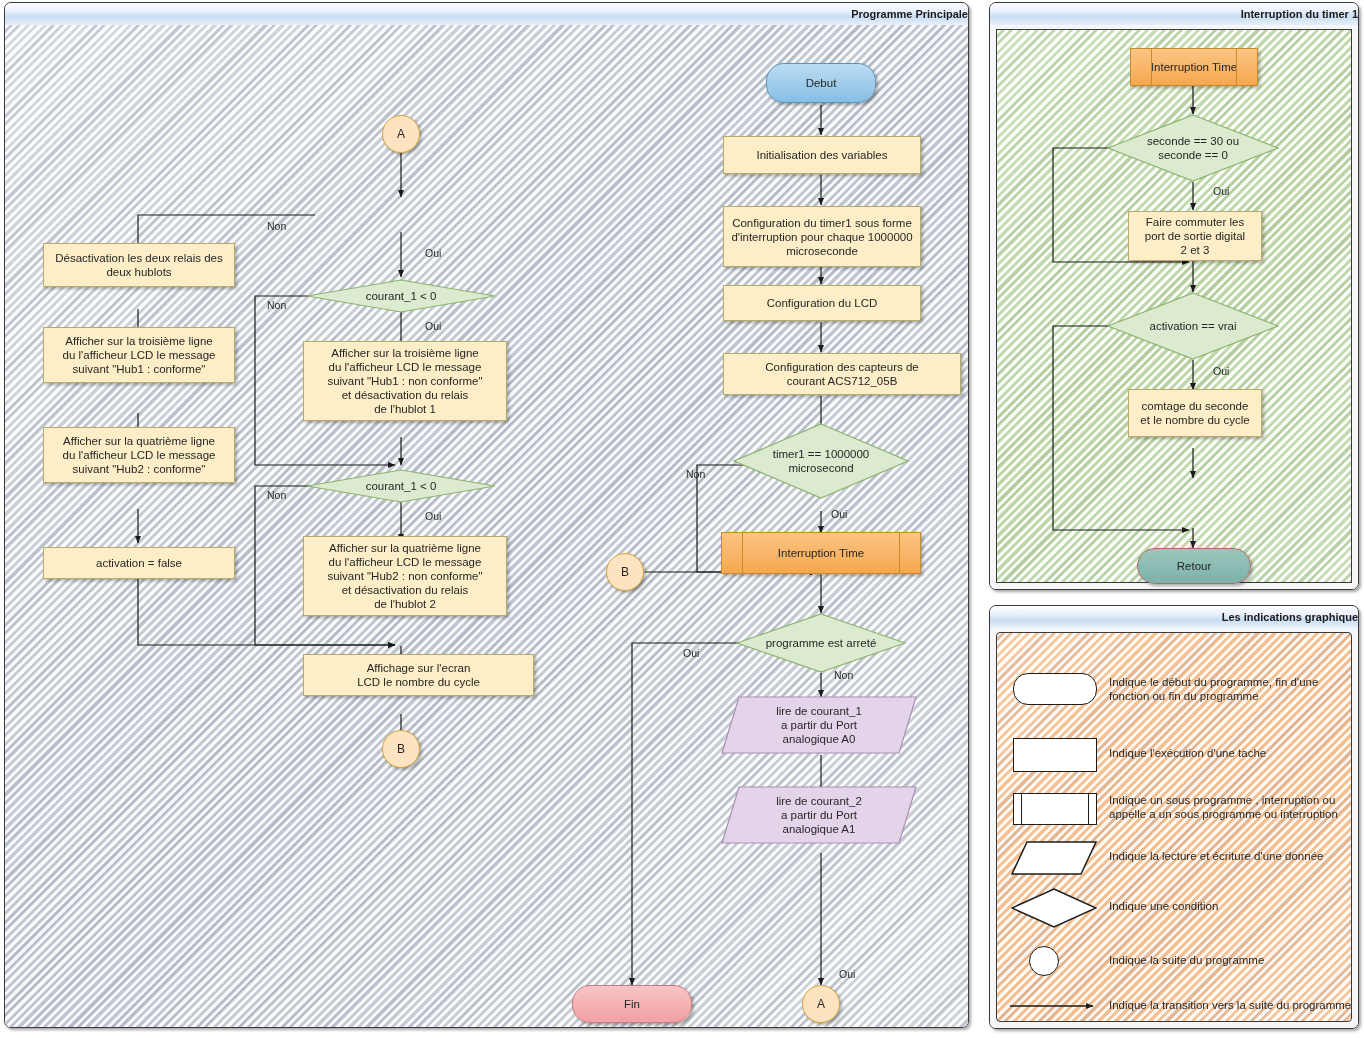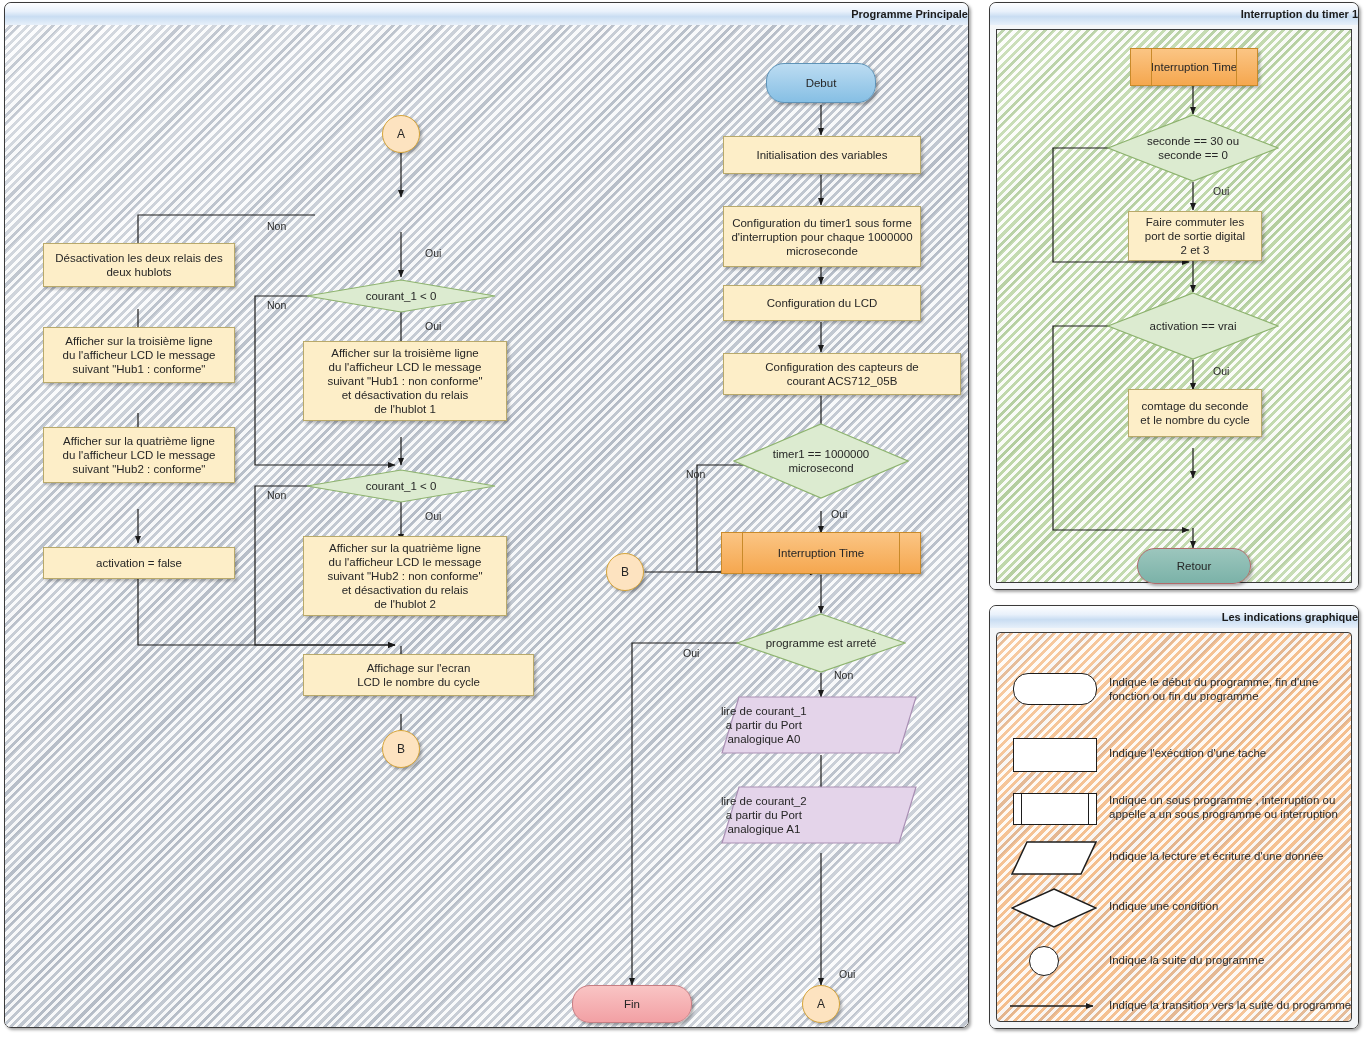--- a/index.html
+++ b/index.html
@@ -57,21 +57,21 @@
         box-shadow:2px 2px 3px rgba(0,0,0,.28);}
   .subrt:before,.subrt:after{content:"";position:absolute;top:0;bottom:0;width:0;
         border-left:1px solid #c98a2a;}
   .subrt:before{left:20px;} .subrt:after{right:20px;}
 
   .deci{position:absolute;display:flex;align-items:center;justify-content:center;}
   .deci svg{position:absolute;left:0;top:0;}
   .deci .dtext{position:relative;z-index:2;text-align:center;font-size:11.5px;
         line-height:14px;color:#262626;white-space:pre-line;}
 
-  .para{position:absolute;display:flex;align-items:center;}
+  .para{position:absolute;display:flex;align-items:center;justify-content:center;}
   .para svg{position:absolute;left:0;top:0;}
   .para .ptext{position:relative;z-index:2;text-align:center;font-size:11.5px;
         line-height:14px;color:#262626;white-space:pre-line;}
 
   .lbl{position:absolute;font-size:10.5px;color:#2a2a2a;}
 
   svg.wires{position:absolute;left:0;top:0;pointer-events:none;}
 
   
   .legend-row{position:absolute;font-size:11.5px;color:#2a2a2a;line-height:14px;

